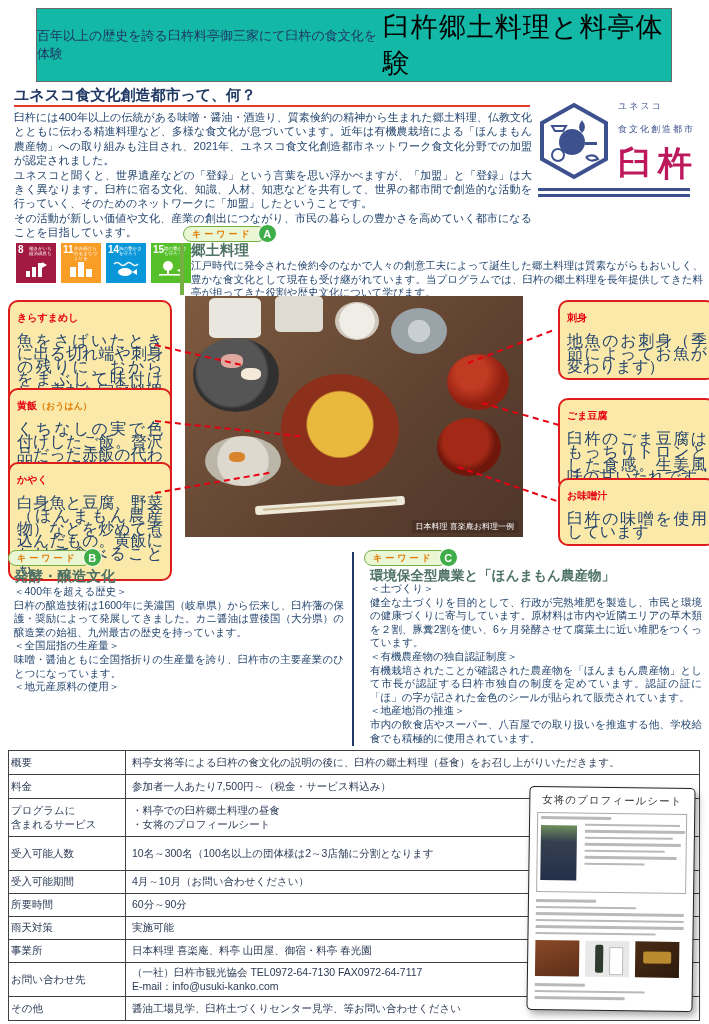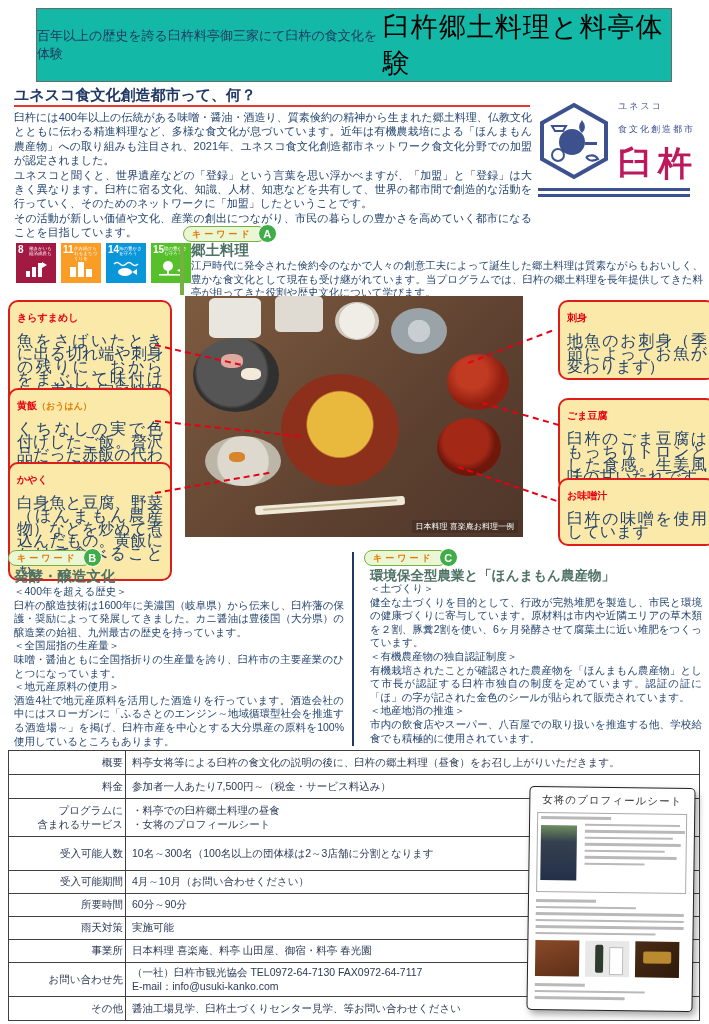--- a/index.html
+++ b/index.html
@@ -48,21 +48,21 @@
   .co{position:absolute;background:#fbe9a9;border:2px solid #dd1c1c;border-radius:10px;padding:5px 7px;}
   .co-t{color:#e60012;font-weight:bold;font-size:10px;line-height:14px;}
   .co-n{color:#e07b00;font-weight:bold;font-size:9px;}
   .co-b{font-size:16px;line-height:12.8px;color:#24456e;margin-top:10px;text-align:justify;}
   .dash{position:absolute;border-top:2.5px dashed #e60012;transform-origin:left center;}
   
   .col-div{position:absolute;left:352px;top:552px;width:2px;height:194px;background:#1f3864;}
   
   .tbl{position:absolute;left:8px;top:750px;width:692px;border-collapse:collapse;font-size:10.5px;color:#2b3a55;}
   .tbl td{border:1.2px solid #404040;padding:2px 6px;vertical-align:middle;}
-  .tbl td.lab{width:112px;text-align:right;padding:0 2px;}
+  .tbl td.lab{width:112px;text-align:left;padding:0 2px;}
   .pre{white-space:pre-line;}
   
   .sheet{position:absolute;left:528px;top:787px;width:166px;height:224px;background:#fff;border:1.5px solid #222;
          border-radius:5px;transform:rotate(.8deg);box-shadow:3px 4px 7px rgba(0,0,0,.35);padding:6px 7px;box-sizing:border-box;}
   .sheet-t{font-size:10.5px;color:#333;text-align:center;letter-spacing:1px;}
   .sh-box{border:1px solid #aaa;margin-top:5px;padding:3px;height:72px;position:relative;}
   .sh-photo{position:absolute;left:3px;top:12px;width:36px;height:55px;
             background:linear-gradient(180deg,#6f8f5d 0%,#35404f 30%,#23304a 100%);}
   .bar{background:#b9b9b9;height:2.5px;margin-top:4px;}
   .sh-imgs{display:flex;gap:6px;margin-top:6px;}
@@ -215,21 +215,20 @@
     <span class="kw-pill">キーワード</span>
     <span class="kw-dot">B</span>
   </div>
   <div class="abs sec-h" style="left:14px;top:567px;">発酵・醸造文化</div>
   <div class="abs body-txt" style="left:14px;top:585px;width:330px;">
     <p>＜400年を超える歴史＞</p>
     <p>臼杵の醸造技術は1600年に美濃国（岐阜県）から伝来し、臼杵藩の保護・奨励によって発展してきました。カニ醤油は豊後国（大分県）の醸造業の始祖、九州最古の歴史を持っています。</p>
     <p>＜全国屈指の生産量＞</p>
     <p>味噌・醤油ともに全国指折りの生産量を誇り、臼杵市の主要産業のひとつになっています。</p>
     <p>＜地元産原料の使用＞</p>
-    <p>酒造4社で地元産原料を活用した酒造りを行っています。酒造会社の中にはスローガンに「ふるさとのエンジン～地域循環型社会を推進する酒造場～」を掲げ、臼杵市産を中心とする大分県産の原料を100%使用しているところもあります。</p>
   </div>
 
   <div class="col-div"></div>
 
   <div class="kw" style="left:364px;top:548px;">
     <span class="kw-pill">キーワード</span>
     <span class="kw-dot">C</span>
   </div>
   <div class="abs sec-h" style="left:370px;top:567px;width:332px;font-size:13.5px;">環境保全型農業と「ほんまもん農産物」</div>
   <div class="abs body-txt" style="left:370px;top:582px;width:332px;">

